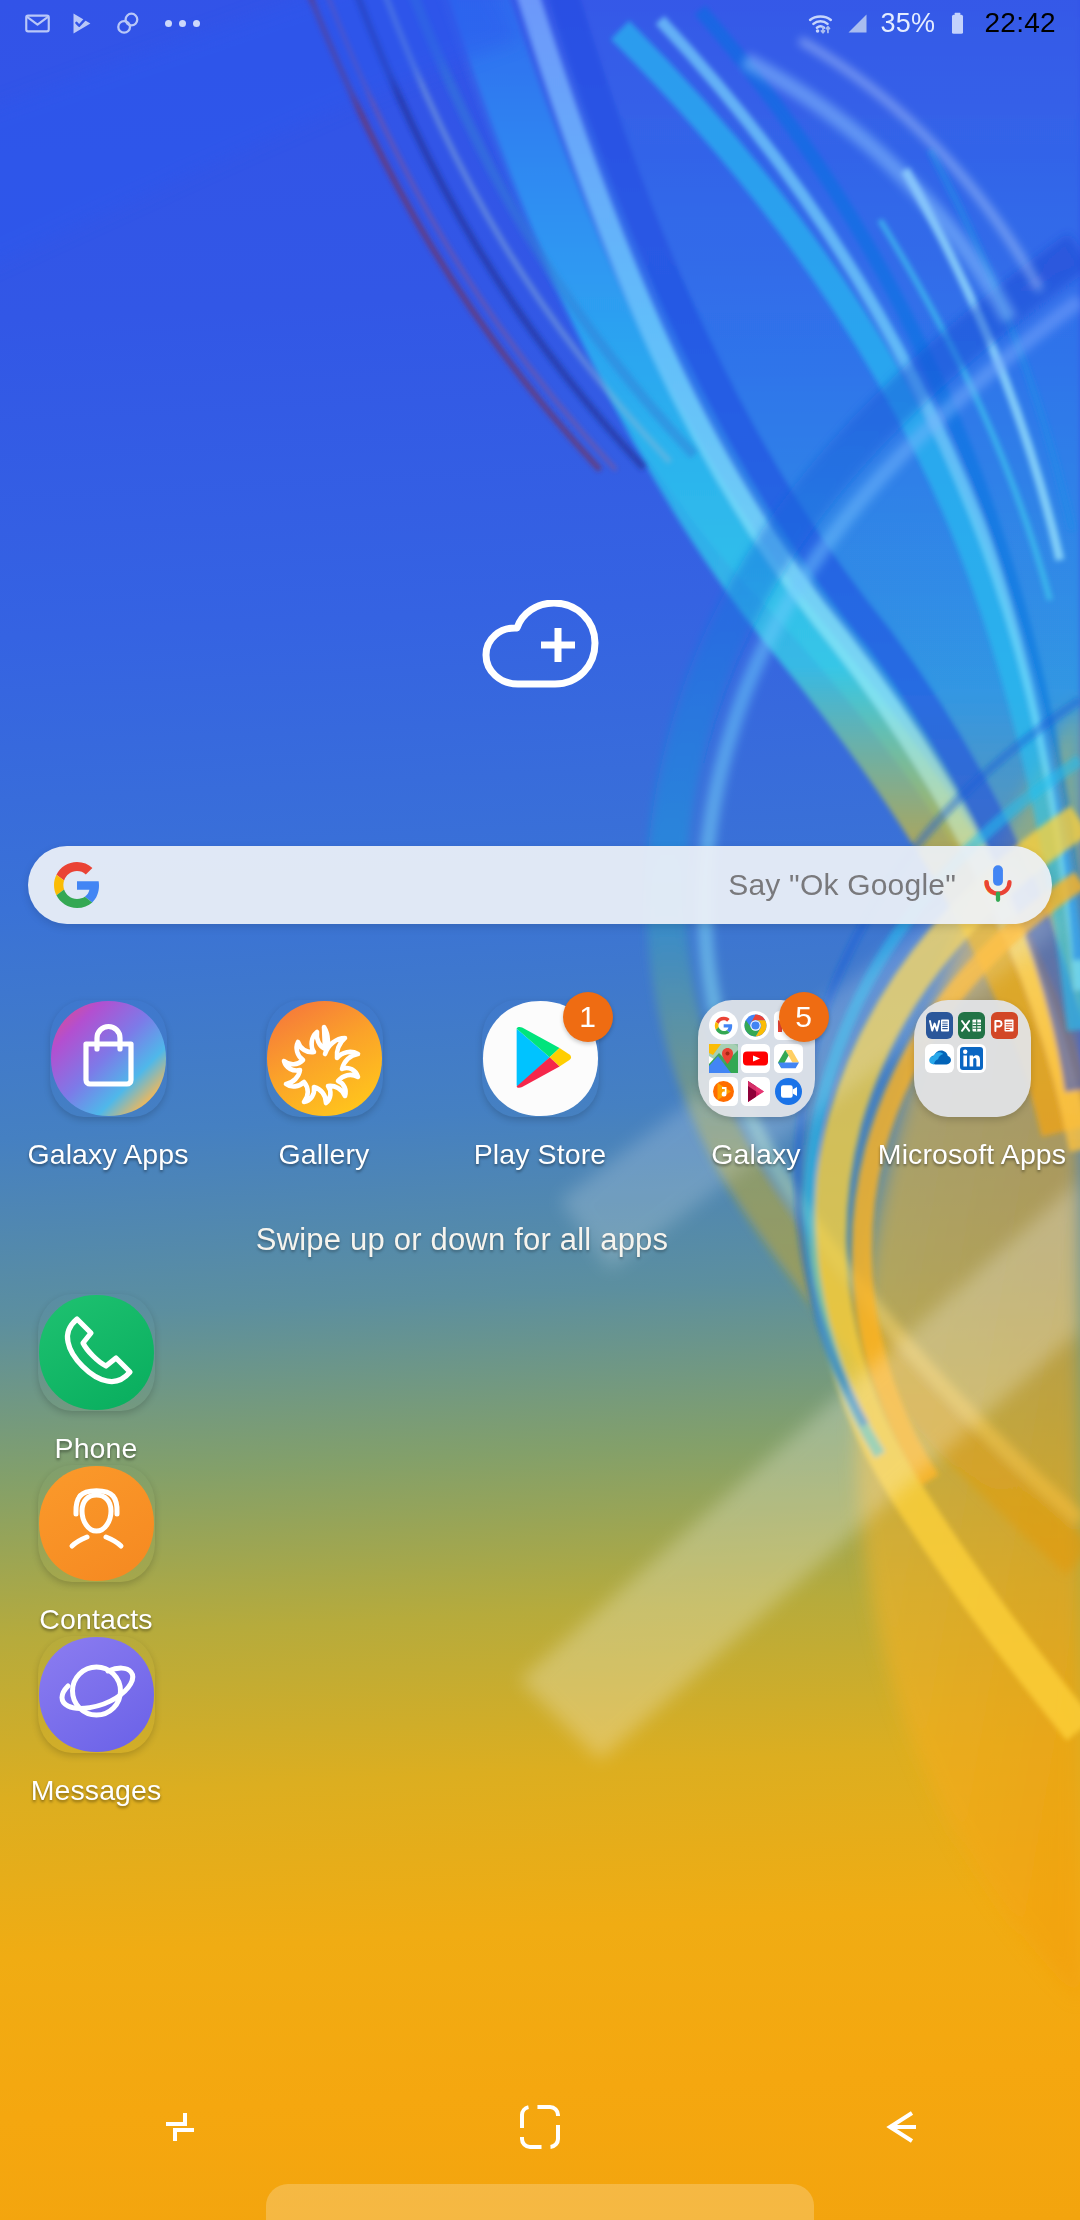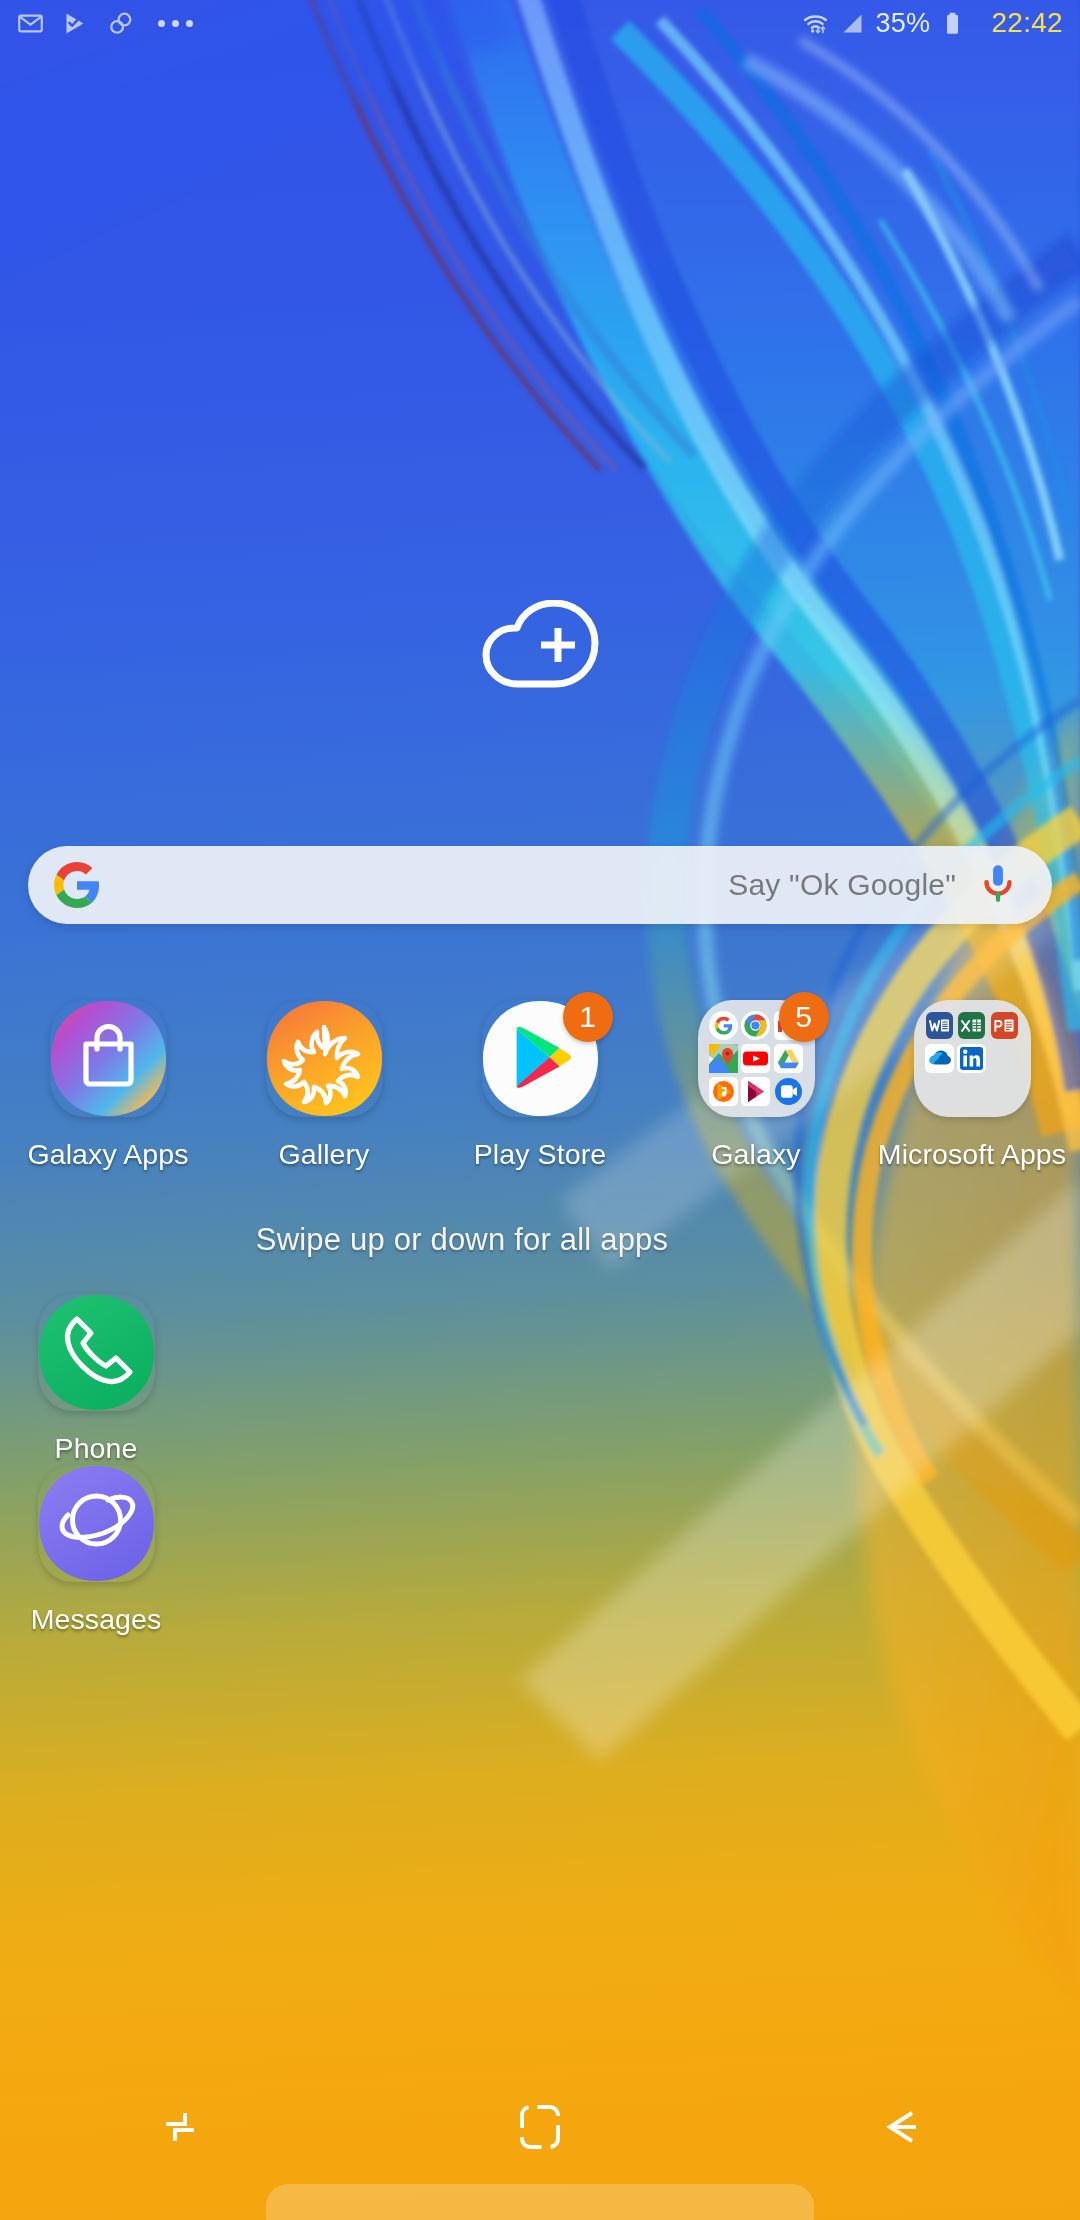--- a/index.html
+++ b/index.html
@@ -29,33 +29,33 @@
         #f5a70f 93%,
         #f3a40e 100%);
   }
   .wp-swirl { position:absolute; inset:0; }
   .wp-svg { position:absolute; top:0; left:0; width:1080px; height:2220px; }
 
   
   #status-bar {
     position:absolute; top:0; left:0; width:1080px; height:46px;
     display:flex; align-items:center; justify-content:space-between;
-    padding:0 17px; z-index:40;
+    padding:0 24px; z-index:40;
     color:#ccd8fb;
   }
   .sb-left { display:flex; align-items:center; gap:18px; }
   .sb-right { display:flex; align-items:center; gap:9px; }
   .sb-ico { width:27px; height:27px; display:block; opacity:.88; }
   .sb-dots { display:flex; gap:7px; align-items:center; margin-left:6px; }
   .sb-dots i { width:7px; height:7px; border-radius:50%; background:#ccd8fb; display:block; }
   .sb-text {
     font-size:27px; color:#e4ecff; letter-spacing:.3px;
     font-family:"Liberation Sans", sans-serif;
   }
-  .sb-time { font-size:28px; color:#fde047; margin-left:16px; }
+  .sb-time { font-size:28px; color:#000000; margin-left:4px; }
 
   
   #cloud-widget {
     position:absolute; left:0; right:0; top:600px;
     display:flex; justify-content:center; align-items:center; z-index:20;
   }
 
   
   #search-bar {
     position:absolute; left:28px; top:846px; width:1024px; height:78px;
@@ -580,20 +580,43 @@
               </linearGradient>
             </defs>
           <path d="M58.5 1 C92 1 116 25 116 58.5 C116 92 92 116 58.5 116 C25 116 1 92 1 58.5 C1 25 25 1 58.5 1 Z" fill="url(#phg)"></path>
           <path d="M39 25 C32 31 28 39 30 48 C33 64 53 84 69 87 C78 89 86 85 92 78 L78 64 L68 72 C60 68 49 57 45 49 L53 39 Z" fill="none" stroke="#fff" stroke-width="5.2" stroke-linejoin="round" stroke-linecap="round"></path>
         </svg>
       </div>
     </div>
     <div class="app-label">Phone</div>
   </div>
 
+  <div class="app-cell">
+    <div class="icon-wrap">
+      <div class="squircle">
+        <svg class="sq-svg" viewBox="0 0 117 117">
+          <defs>
+              <linearGradient id="ctg" x1="0" y1="0" x2="0.6" y2="1">
+                <stop offset="0%" stop-color="#fb9a2b"></stop>
+                <stop offset="100%" stop-color="#f68b22"></stop>
+              </linearGradient>
+            </defs>
+          <path d="M58.5 1 C92 1 116 25 116 58.5 C116 92 92 116 58.5 116 C25 116 1 92 1 58.5 C1 25 25 1 58.5 1 Z" fill="url(#ctg)"></path>
+          <g fill="none" stroke="#fff" stroke-width="5" stroke-linecap="round" stroke-linejoin="round">
+            <path d="M44 46 C44 36 50 30 58.5 30 C67 30 73 36 73 46 C73 56 67 66 58.5 66 C50 66 44 56 44 46 Z"></path>
+            <path d="M42 31 C48 24 69 24 75 31 C80 37 79 45 79 49"></path>
+            <path d="M38 49 C38 45 37 37 42 31"></path>
+            <path d="M34 81 C38 77 44 74 49 72"></path>
+            <path d="M83 81 C79 77 73 74 68 72"></path>
+          </g>
+        </svg>
+      </div>
+    </div>
+    <div class="app-label">Contacts</div>
+  </div>
 
 
   <div class="app-cell">
     <div class="icon-wrap">
       <div class="squircle">
         <svg class="sq-svg" viewBox="0 0 117 117">
           <defs>
               <linearGradient id="intg" x1="0.1" y1="0" x2="0.8" y2="1">
                 <stop offset="0%" stop-color="#8b7cf0"></stop>
                 <stop offset="100%" stop-color="#6c63e8"></stop>

